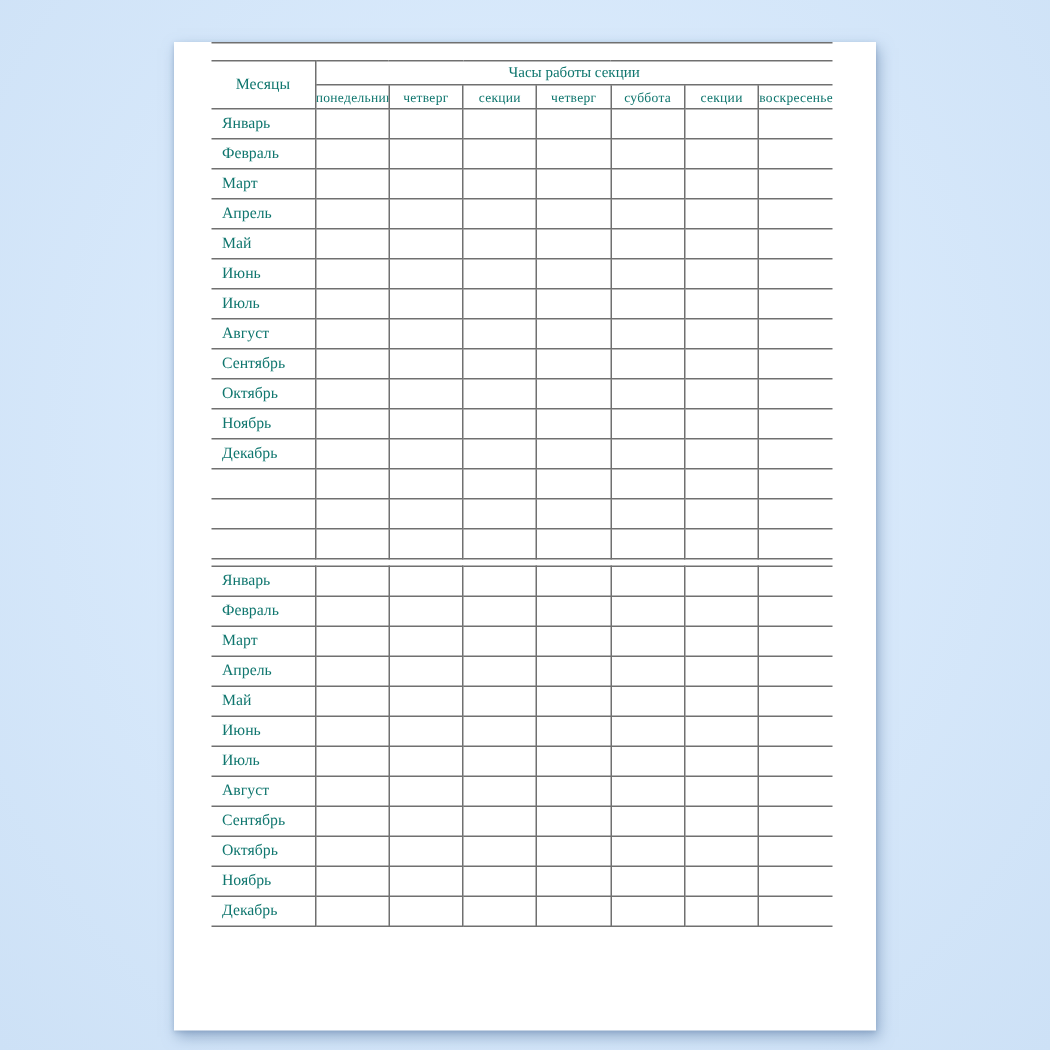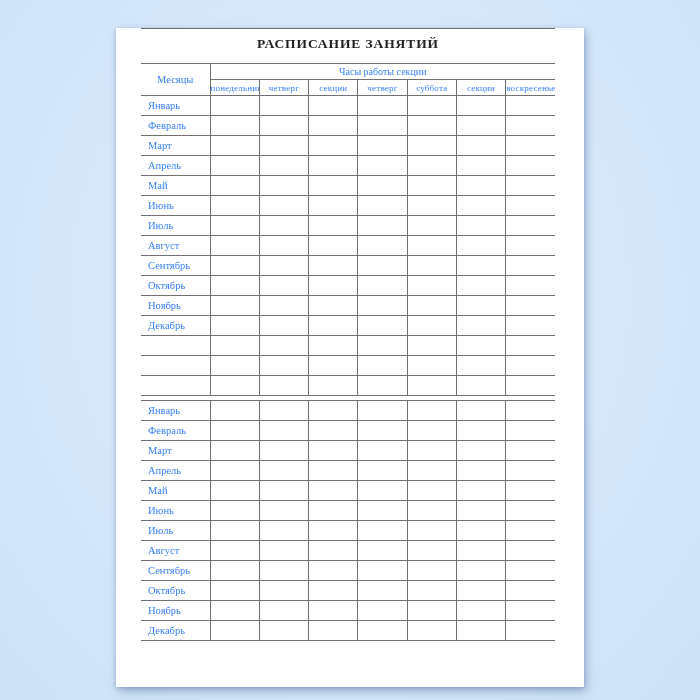--- a/index.html
+++ b/index.html
@@ -40,21 +40,21 @@
     font-weight: bold;
     letter-spacing: 0.9px;
     color: #1f1f1f;
     line-height: 16px;
   }
 
   table.schedule {
     border-collapse: collapse;
     table-layout: fixed;
     width: 414px;
-    color: #3b82f6;
+    color: #0f766e;
   }
 
   table.schedule-1 { margin-top: 11px; }
   table.schedule-2 { margin-top: 4px; }
 
   table.schedule th,
   table.schedule td {
     border: 1px solid #707070;
     font-weight: normal;
     overflow: hidden;
@@ -97,21 +97,20 @@
 
   td.slot-cell { vertical-align: middle; }
 </style>
 </head>
 <body>
 
 <div class="page">
 
   <div class="top-rule"></div>
 
-  <div class="doc-title">РАСПИСАНИЕ ЗАНЯТИЙ</div>
 
   <table class="schedule schedule-1">
     <colgroup>
       <col style="width:69px">
       <col>
         <col>
         <col>
         <col>
         <col>
         <col>

